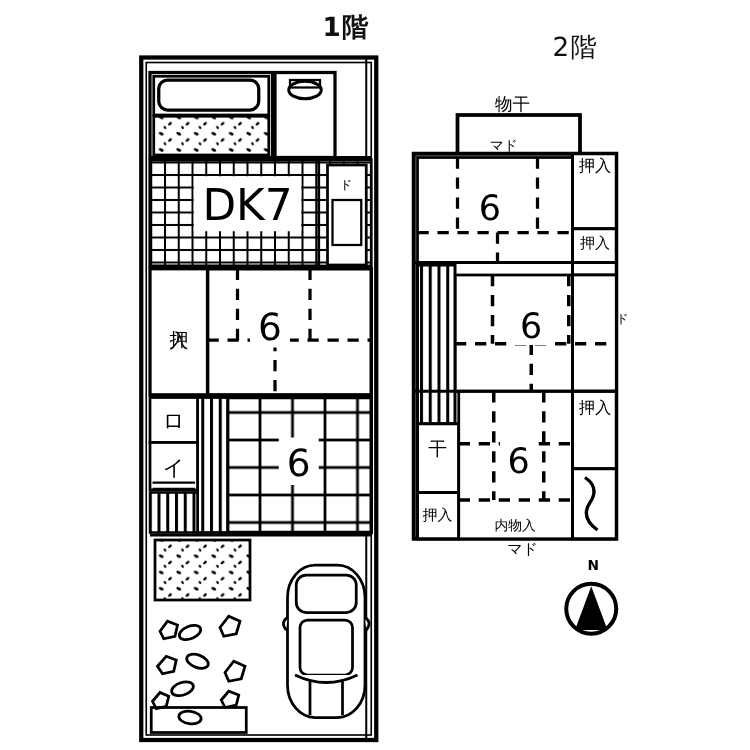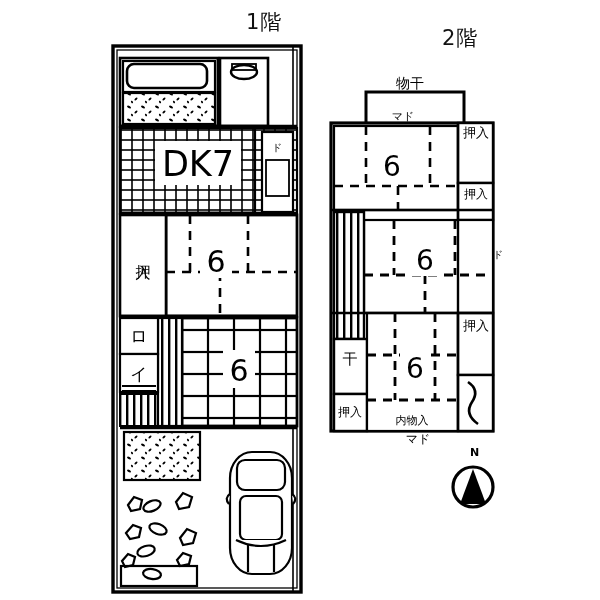--- a/index.html
+++ b/index.html
@@ -7,21 +7,21 @@
   body{
     width:600px;height:600px;position:relative;overflow:hidden;
     font-family:"Liberation Sans","DejaVu Sans",sans-serif;
     color:#000;
   }
   #stage{position:absolute;left:0;top:0;width:600px;height:600px;}
   .title{
     position:absolute;font-size:21px;font-weight:400;letter-spacing:1px;
     color:#111;white-space:nowrap;font-family:"DejaVu Sans",sans-serif;
   }
-  #title-f1{left:246px;top:8px;}
+  #title-f1{left:258px;top:8px;font-weight:bold;}
   #title-f2{left:442px;top:24px;text-align:right;}
   svg{position:absolute;left:0;top:0;}
   .compass-n{
     position:absolute;left:470px;top:446px;font-size:11px;font-weight:bold;
     font-family:"DejaVu Sans",sans-serif;
   }
   text{font-family:"DejaVu Sans",sans-serif;}
 </style>
 </head>
 <body>

